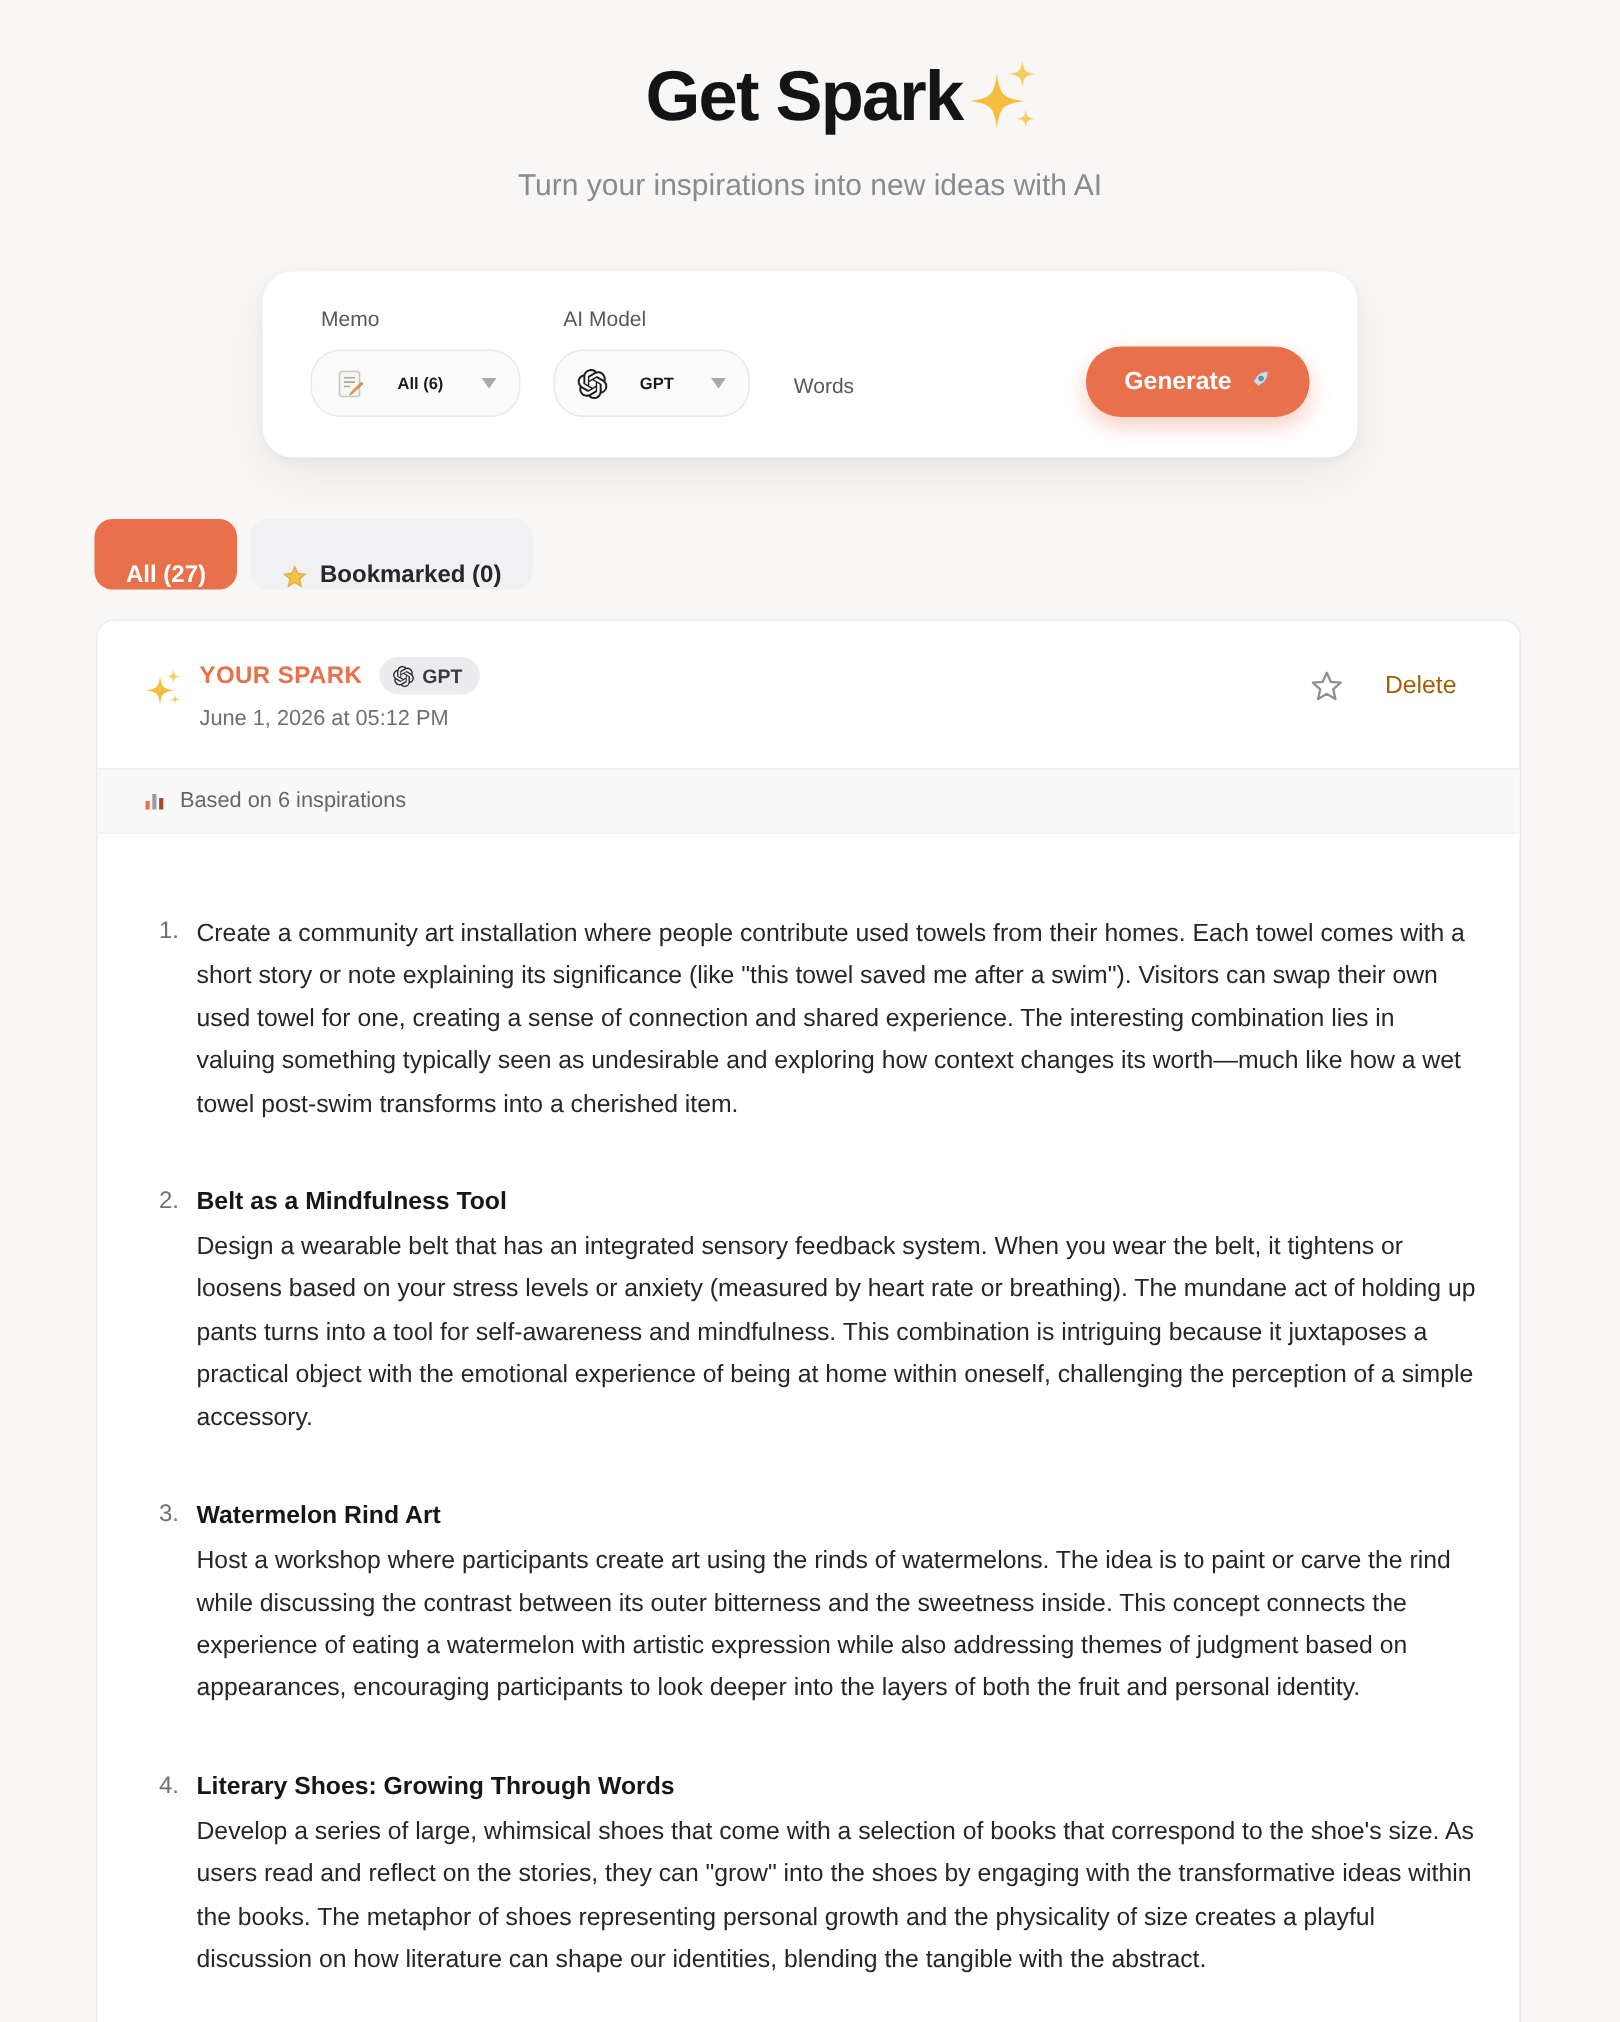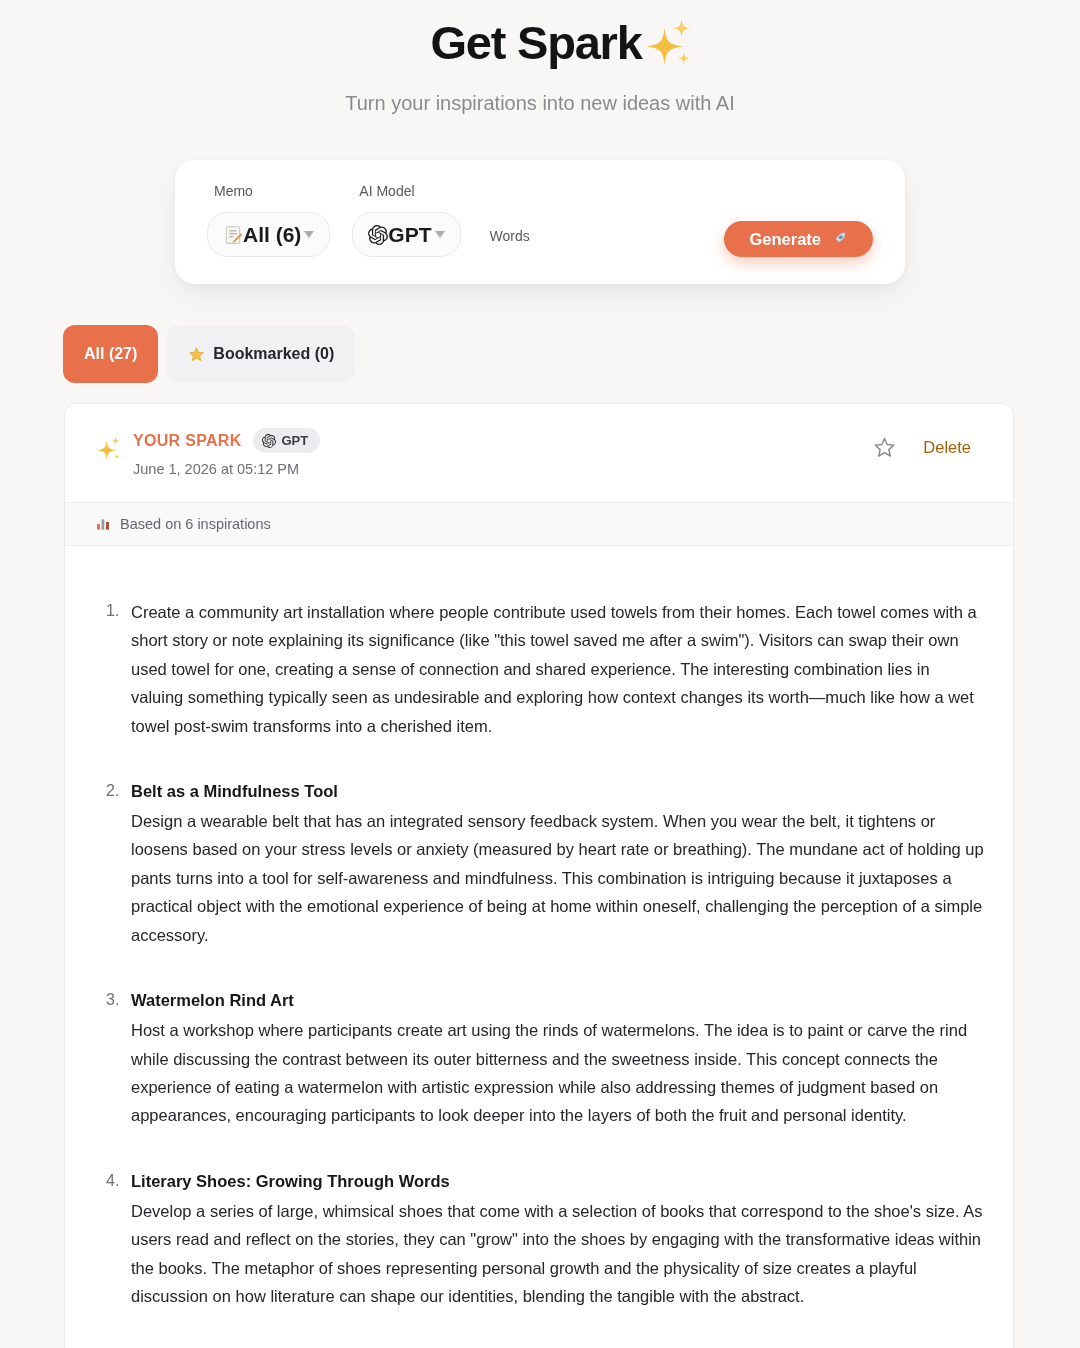--- a/index.html
+++ b/index.html
@@ -5,21 +5,21 @@
   * { margin:0; padding:0; box-sizing:border-box; }
   html,body { width:1080px; height:1348px; }
   body {
     background:#F8F7F6;
     font-family:"Liberation Sans", sans-serif;
     color:#232327;
     overflow:hidden;
   }
   
   .page-title {
-    margin-top:15px;
+    margin-top:36px;
     text-align:center;
     font-size:47px;
     font-weight:800;
     letter-spacing:-1.2px;
     color:#141417;
     display:flex;
     align-items:center;
     justify-content:center;
     padding-left:44px;
   }
@@ -46,41 +46,41 @@
   .control-label {
     font-size:14px;
     font-weight:500;
     color:#57575E;
     margin:0 0 13px 7px;
   }
   .dropdown {
     height:45px;
     display:inline-flex;
     align-items:center;
-    gap:0;
+    gap:22px;
     padding:0 15px;
     background:#FBFBFB;
     border:1px solid #E9E9EB;
     border-radius:20px;
-    font-size:21px;
+    font-size:11px;
     font-weight:700;
     color:#1A1A1D;
     cursor:pointer;
     white-space:nowrap;
   }
   .dropdown .ico { width:20px; height:20px; flex:none; }
   .caret {
     width:0; height:0; margin-left:3px;
     border-left:5.5px solid transparent;
     border-right:5.5px solid transparent;
     border-top:7px solid #A9A9B0;
   }
   .generate-btn {
     margin-left:auto;
-    height:36px;
+    height:47px;
     padding:0 25px;
     border:none;
     border-radius:23px;
     background:#E8714B;
     color:#FFFFFF;
     font-family:inherit;
     font-size:16.5px;
     font-weight:700;
     display:inline-flex;
     align-items:center;
@@ -88,25 +88,25 @@
     cursor:pointer;
     box-shadow:0 6px 14px rgba(232,113,75,0.35);
   }
   
   .tabs {
     margin:41px 0 0 63px;
     display:flex;
     gap:9px;
   }
   .tab {
-    height:58px;
+    height:47px;
     padding:0 21px;
     border-radius:12px;
     display:inline-flex;
-    align-items:center;
+    align-items:flex-end;
     gap:8px;
     font-size:16px;
     cursor:pointer;
   }
   .tab.active { background:#E8714B; color:#FFFFFF; font-weight:700; }
   .tab.inactive { background:#F1F1F3; color:#26262B; font-weight:600; }
   
   .spark-card {
     margin:20px 0 0 64px;
     width:950px;

